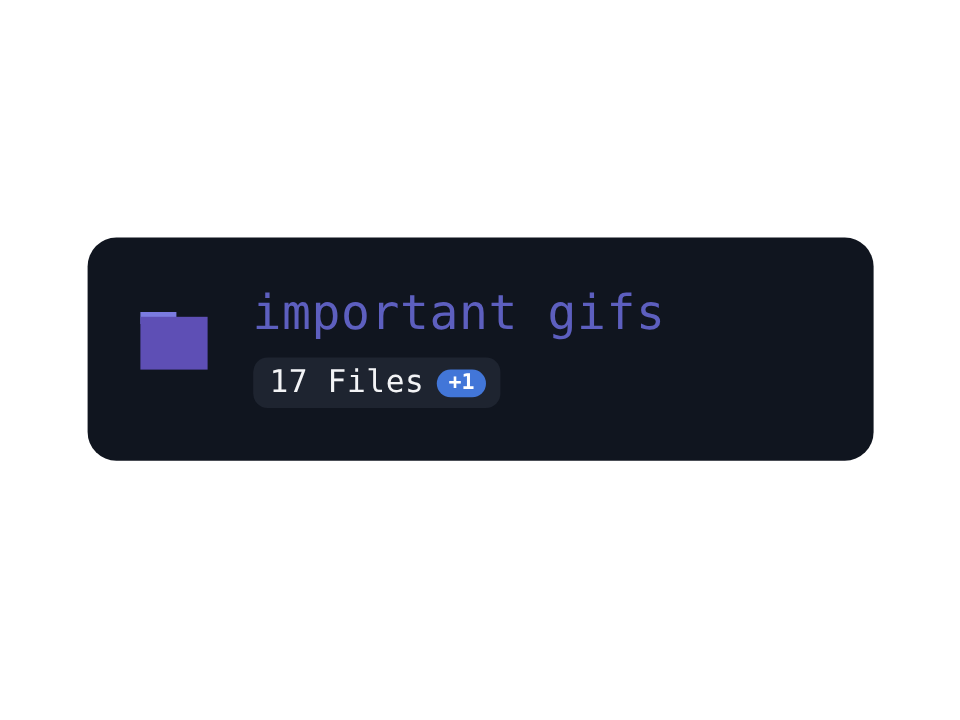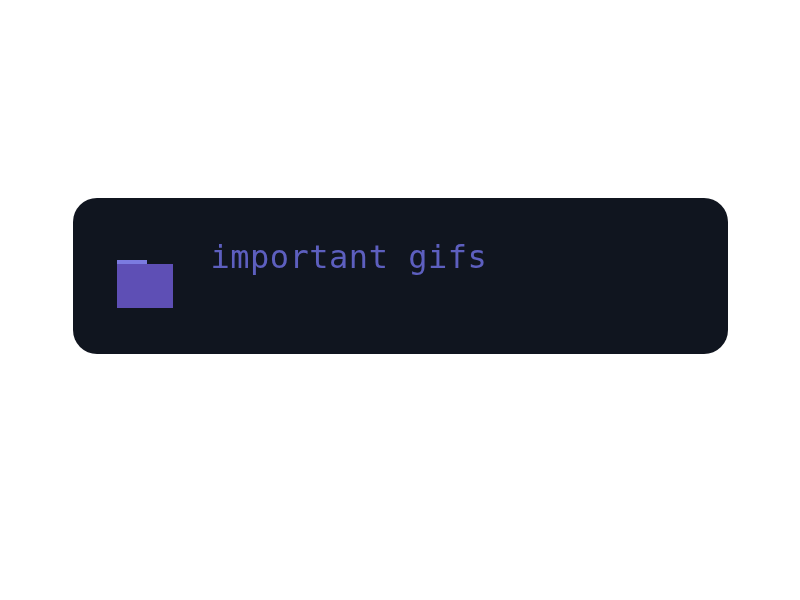--- a/index.html
+++ b/index.html
@@ -49,21 +49,21 @@
       height: 44px;
       background: #5e4fb5;
     }
     .content {
       display: flex;
       flex-direction: column;
       gap: 14px;
     }
     .folder-name {
       color: #5d5fbf;
-      font-size: 32px;
+      font-size: 40px;
       font-weight: 400;
       letter-spacing: 0.5px;
     }
     .file-badge {
       display: inline-flex;
       align-items: center;
       background: #1e2430;
       border-radius: 12px;
       padding: 6px 12px 6px 14px;
       gap: 10px;
@@ -88,14 +88,18 @@
 </head>
 <body>
 
 <div class="card">
   <div class="folder-icon">
     <div class="folder-tab"></div>
     <div class="folder-body"></div>
   </div>
   <div class="content">
     <div class="folder-name">important gifs</div>
+    <div class="file-badge">
+      <span class="file-count">17 Files</span>
+      <span class="plus-badge">+1</span>
+    </div>
   </div>
 </div>
 
 </body></html>

